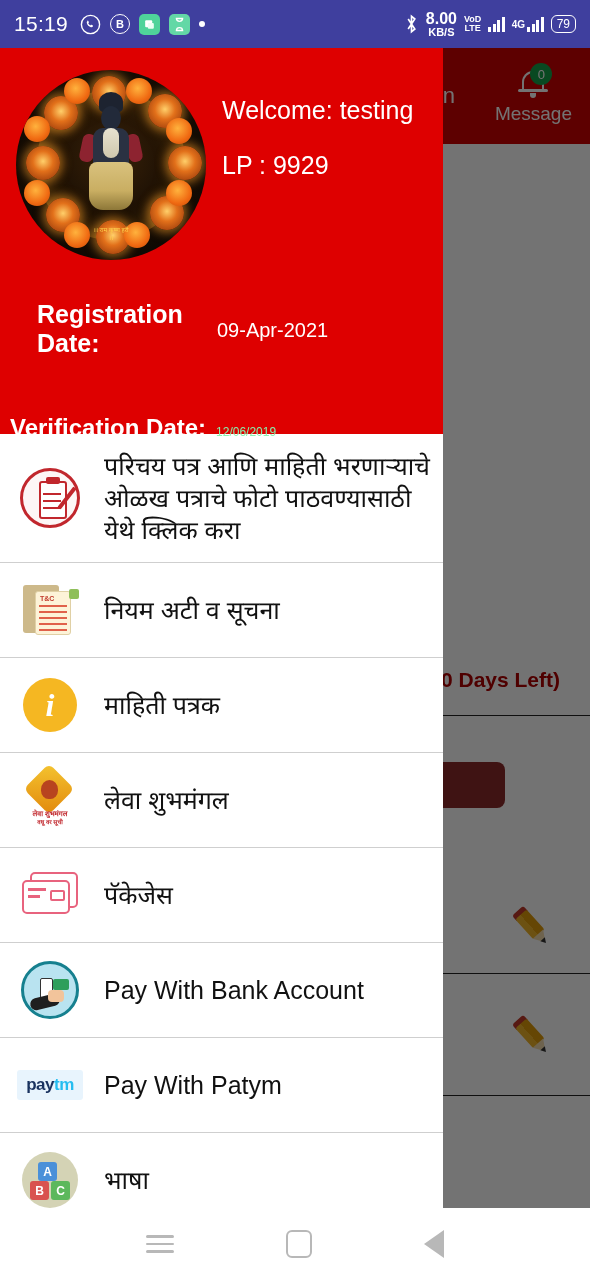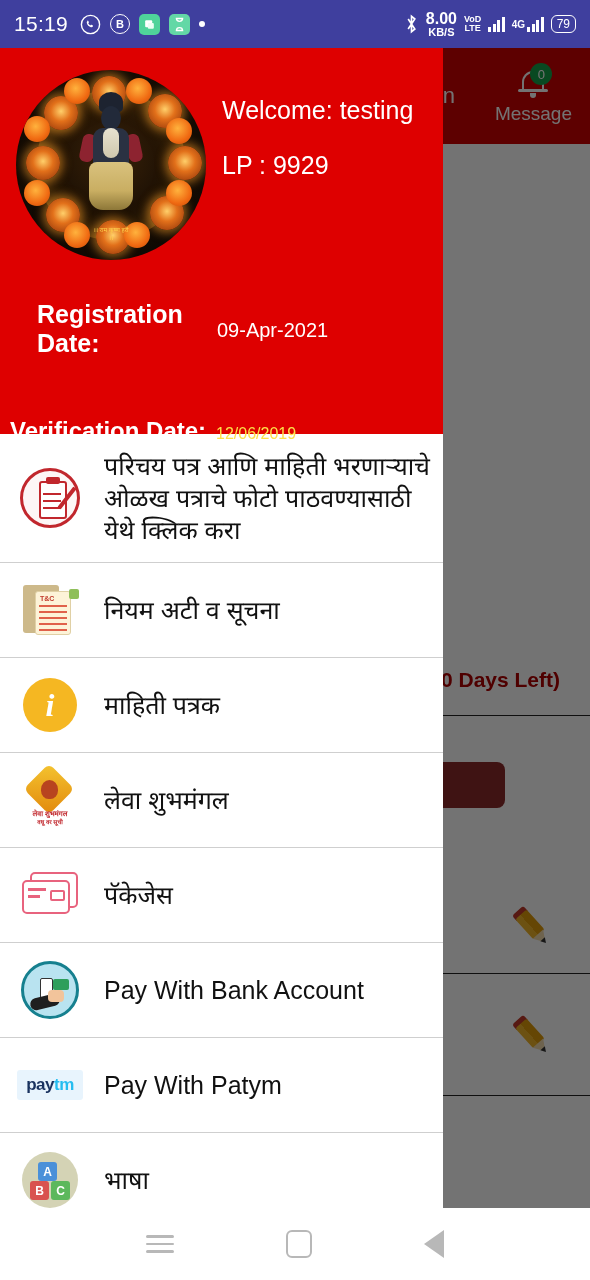--- a/index.html
+++ b/index.html
@@ -116,21 +116,21 @@
   .deity .cap { position:absolute; left:6px; bottom:-18px; width:40px; height:12px;
     color:#ffd24d; font-size:6px; text-align:center; }
   .hd-lines { position:absolute; left:222px; top:48px; }
   .hd-line { color:#fff; font-size:25px; margin-bottom:26px; font-weight:400; }
   .hd-reg { position:absolute; left:10px; top:252px; width:425px;
     display:flex; align-items:center;margin-left:27px; }
   .hd-reg .lbl { color:#fff; font-size:25px; font-weight:bold; width:180px; line-height:1.15; }
   .hd-reg .val { color:#fff; font-size:20px; padding-top:4px; }
   .hd-ver { position:absolute; left:10px; top:330px; display:flex; align-items:baseline; gap:10px; }
   .hd-ver .lbl { color:#fff; font-size:24px; font-weight:bold; }
-  .hd-ver .val { color:#fde047; font-size:16px;margin-top:47px; }
+  .hd-ver .val { color:#86efac; font-size:12px;margin-top:47px; }
 
   .dr-list { width:443px; }
   .dr-item { display:flex; align-items:center; gap:18px; padding:16px 12px 16px 14px;
     border-bottom:1.2px solid #cfcfcf; min-height:78px; }
   .dr-item .label { font-size:25px; color:#111; line-height:1.28; }
   .ico { width:72px; min-width:72px; height:62px; position:relative;
     display:flex; align-items:center; justify-content:center; }
 
   
   .ico-form { width:60px; height:60px; border-radius:50%; border:3px solid #c1272d;

